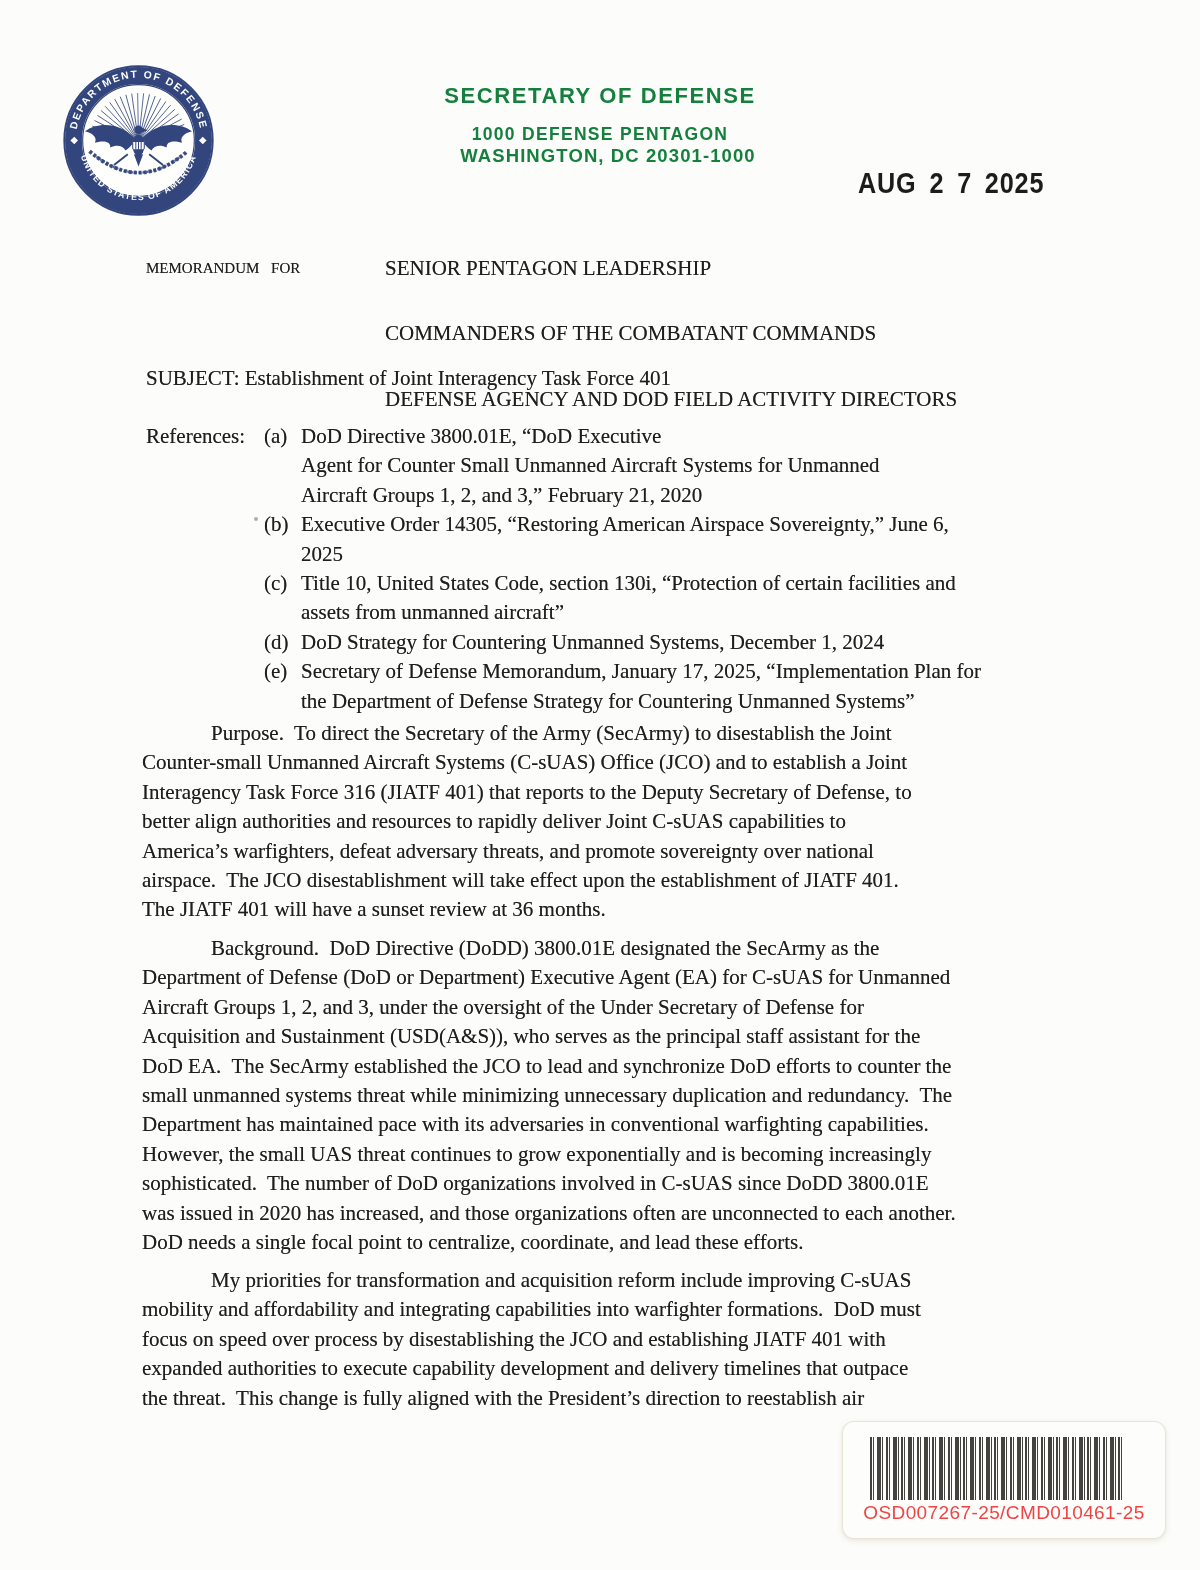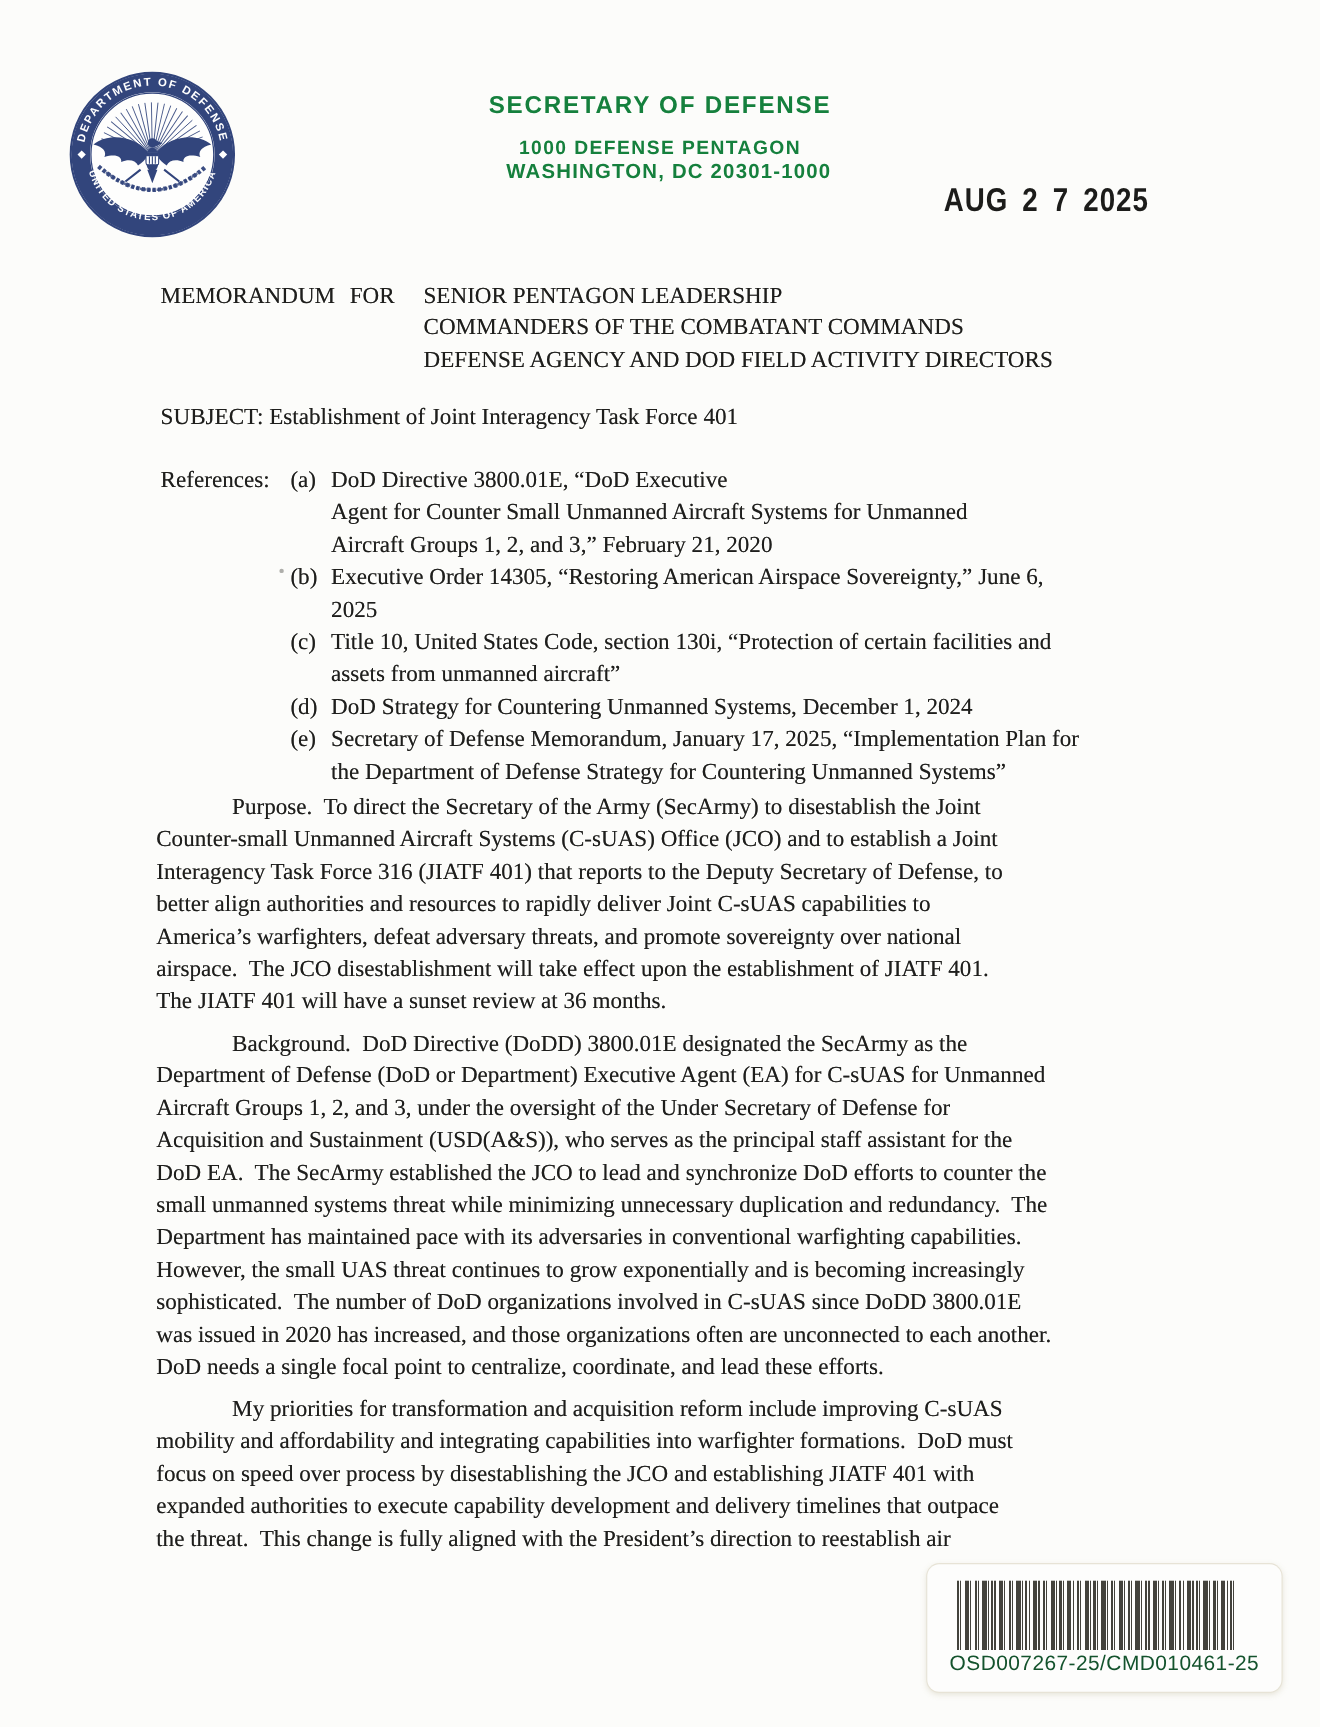--- a/index.html
+++ b/index.html
@@ -28,23 +28,23 @@
     font-family:"Liberation Sans","DejaVu Sans",sans-serif;
     font-weight:700;font-size:30px;color:#1c1c1a;
     letter-spacing:1px;word-spacing:6px;
     transform:scaleX(.84);transform-origin:left top;
     white-space:pre;
   }
   
   .ln{line-height:29.4px;white-space:pre;font-size:21px;
       text-shadow:0 0 .6px rgba(30,30,28,.6);}
   .memo-for{position:absolute;left:146px;top:254px;display:flex;}
-  .memo-prefix{width:239px;flex:0 0 239px;line-height:29.4px;font-size:21px;
+  .memo-prefix{width:239px;flex:0 0 239px;line-height:29.4px;font-size:15px;
       word-spacing:8px;text-shadow:0 0 .6px rgba(30,30,28,.6);}
-  .addr-col{display:flex;flex-direction:column;}
+  .addr-col{display:flex;flex-direction:column;gap:36px;}
   .subject{position:absolute;left:146px;top:364px;}
   .refs{position:absolute;left:146px;top:422px;}
   .refs-label{position:absolute;left:0;top:0;line-height:29.4px;font-size:21px;
       text-shadow:0 0 .6px rgba(30,30,28,.6);}
   .ref-item{display:flex;margin-left:118px;}
   .ref-tag{flex:0 0 37px;line-height:29.4px;font-size:21px;
       text-shadow:0 0 .6px rgba(30,30,28,.6);}
   .ref-lines{flex:1;}
   .para{position:absolute;left:142px;width:1010px;}
   .para .ln:first-child{text-indent:69px;}
@@ -66,21 +66,21 @@
       #2a2922 7px 11px, transparent 11px 12px,
       #2a2922 12px 13px, transparent 13px 16px,
       #2a2922 16px 18px, transparent 18px 19px,
       #2a2922 19px 20px, transparent 20px 23px,
       #2a2922 23px 27px, transparent 27px 28px,
       #2a2922 28px 29px, transparent 29px 31px);
   }
   .sticker-label{
     position:absolute;left:0;top:80px;width:100%;text-align:center;
     font-family:"Liberation Sans","DejaVu Sans",sans-serif;
-    font-size:19px;letter-spacing:.4px;color:#14532d;
+    font-size:19px;letter-spacing:.4px;color:#ef4444;
   }
 </style>
 </head>
 <body>
 
 <div class="page">
 
   <svg class="seal" viewBox="0 0 200 200">
     <circle cx="100" cy="100" r="97" fill="#ffffff" stroke="#32457c" stroke-width="2.5"></circle>
     <circle cx="100" cy="100" r="85" fill="none" stroke="#32457c" stroke-width="22"></circle>

